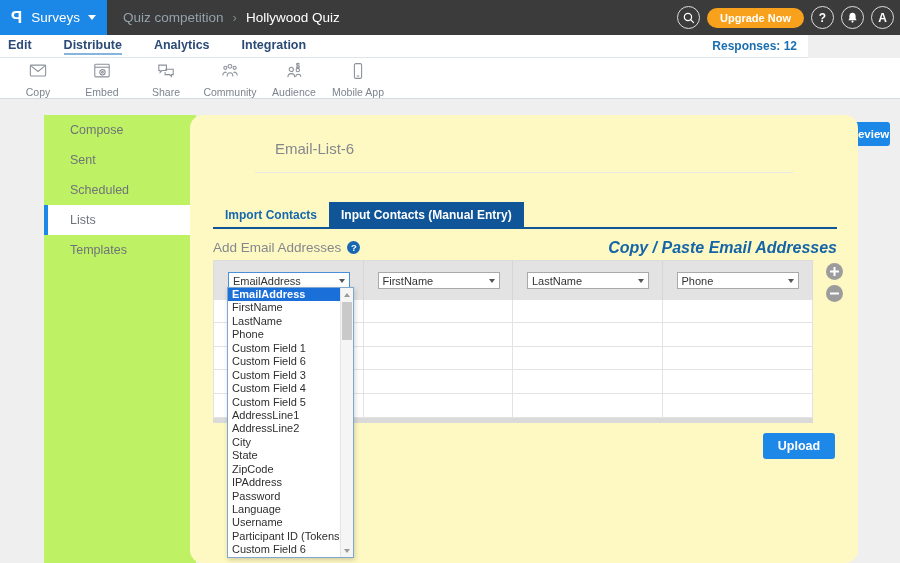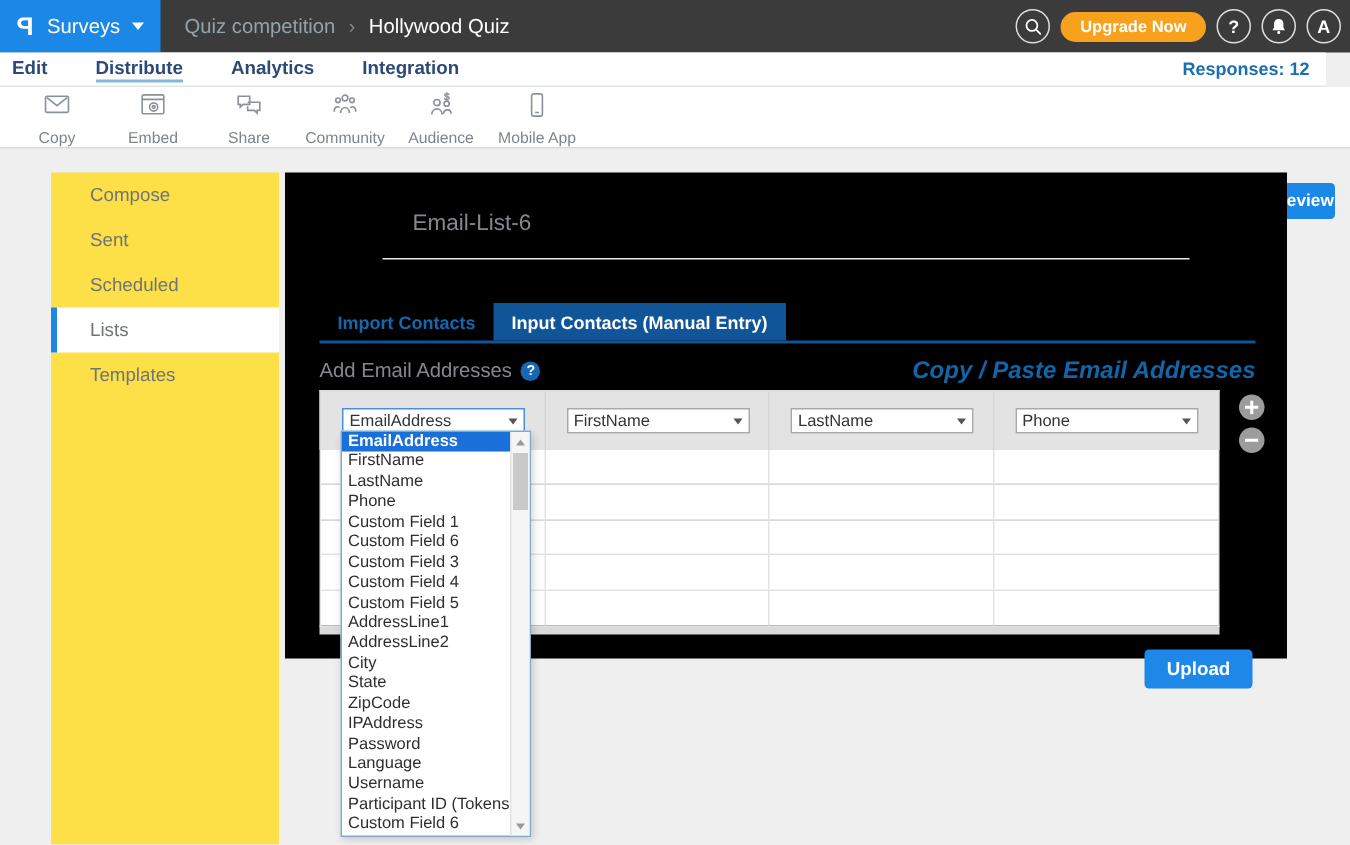--- a/index.html
+++ b/index.html
@@ -15,43 +15,43 @@
   .caret-down { width:0; height:0; border-left:4.5px solid transparent; border-right:4.5px solid transparent; border-top:5px solid #fff; margin-left:8px; }
   .breadcrumb { display:flex; align-items:center; margin-left:16px; font-size:13.5px; }
   .bc-parent { color:#94a2ac; cursor:pointer; }
   .bc-sep { color:#7d8a93; margin:0 9px; font-size:13px; }
   .bc-current { color:#ffffff; }
   .topbar-right { position:absolute; right:6px; top:0; height:35px; display:flex; align-items:center; gap:7px; }
   .circle-btn { width:23px; height:23px; border-radius:50%; border:1.5px solid #dedede; color:#fff; display:flex; align-items:center; justify-content:center; font-size:12px; font-weight:bold; cursor:pointer; background:transparent; }
   .upgrade-btn { height:20px; padding:0 13px; border-radius:10px; background:#f7a11c; border:none; color:#fff; font-weight:bold; font-size:11px; font-family:"Liberation Sans",sans-serif; cursor:pointer; }
 
   
-  .navbar { position:absolute; left:0; top:35px; width:884px; height:23px; background:#fff; border-bottom:1px solid #dfe5ea; display:flex; align-items:center; padding-left:8px; }
+  .navbar { position:absolute; left:0; top:35px; width:808px; height:23px; background:#fff; border-bottom:1px solid #dfe5ea; display:flex; align-items:center; padding-left:8px; }
   .nav-item { color:#2b4a77; font-size:12.5px; font-weight:bold; margin-right:32px; cursor:pointer; padding-bottom:1px; }
   .nav-item.active { border-bottom:2px solid #85b4dd; }
   .responses { position:absolute; right:11px; color:#1b6fb0; font-size:12px; font-weight:bold; }
 
   
   .toolbar { position:absolute; left:0; top:58px; width:900px; height:41px; background:#fff; border-bottom:1px solid #d3dae0; }
   .tool-items { position:absolute; left:6px; top:0; height:41px; display:flex; }
   .tool-item { width:64px; display:flex; flex-direction:column; align-items:center; justify-content:center; cursor:pointer; padding-top:2px; }
   .tool-item svg { width:20px; height:18px; }
   .tool-label { font-size:10.5px; color:#7d848e; margin-top:2px; white-space:nowrap; }
   .url-box { position:absolute; left:618px; top:64px; width:202px; height:24px; background:#f4f4f4; border:1px solid #d8d8d8; border-radius:2px; display:flex; align-items:center; padding:0 6px 0 8px; }
   .url-text { flex:1; font-size:11px; color:#555; white-space:nowrap; overflow:hidden; }
   .pencil-btn { width:16px; height:16px; cursor:pointer; flex:none; }
   .preview-btn { position:absolute; left:827px; top:64px; width:63px; height:24px; background:#1b87e6; border:none; border-radius:3px; color:#fff; font-size:11.5px; font-weight:bold; font-family:"Liberation Sans",sans-serif; display:flex; align-items:center; justify-content:center; gap:5px; cursor:pointer; }
 
   
-  .sidebar { position:absolute; left:34px; top:115px; width:152px; height:448px; background:#fde047; }
+  .sidebar { position:absolute; left:44px; top:115px; width:152px; height:448px; background:#bef264; }
   .side-item { height:30px; display:flex; align-items:center; padding-left:22px; font-size:12.5px; color:#6f7479; cursor:pointer; border-left:4px solid transparent; }
   .side-item.active { background:#fff; border-left:4px solid #1b87e6; }
 
   
-  .main { position:absolute; left:190px; top:115px; width:668px; height:324px; background:#000000; }
+  .main { position:absolute; left:190px; top:115px; width:668px; height:448px; background:#fef9c3;border-radius:13px; }
   .page-title { position:absolute; left:85px; top:25px; font-size:15px; font-weight:normal; color:#84888d; }
   .title-divider { position:absolute; left:65px; top:57px; width:538px; height:1px; background:#e8e8e8; }
 
   .tabs { position:absolute; left:23px; top:87px; display:flex; }
   .tab { height:25px; display:flex; align-items:center; padding:0 12px; font-size:12px; font-weight:bold; color:#1568ae; cursor:pointer; }
   .tab.active { background:#0f5597; color:#fff; }
   .tab-underline { position:absolute; left:23px; top:112px; width:624px; height:2px; background:#0f5597; }
 
   .section-row { position:absolute; left:23px; top:123px; width:624px; height:18px; }
   .section-title { font-size:13.5px; color:#84888d; }

